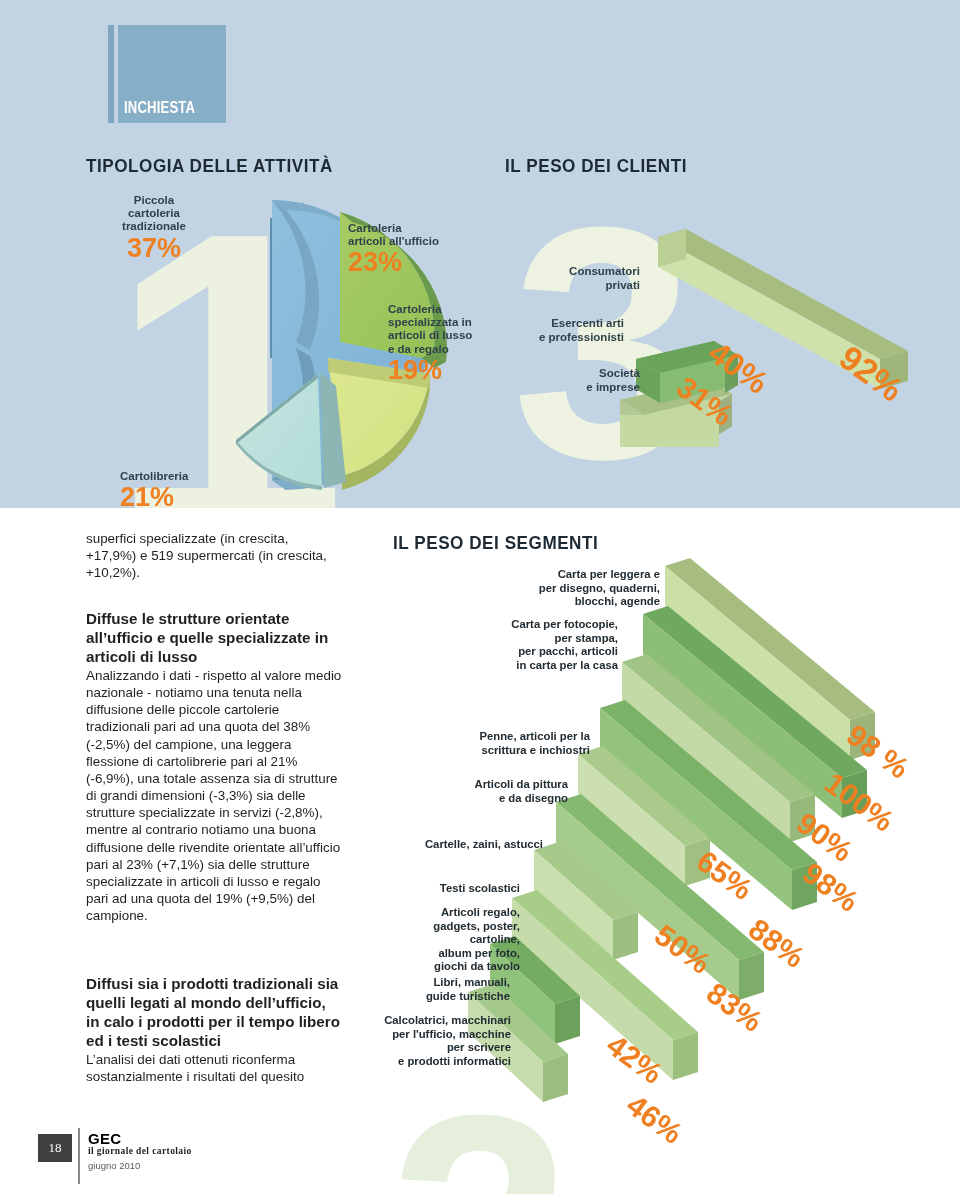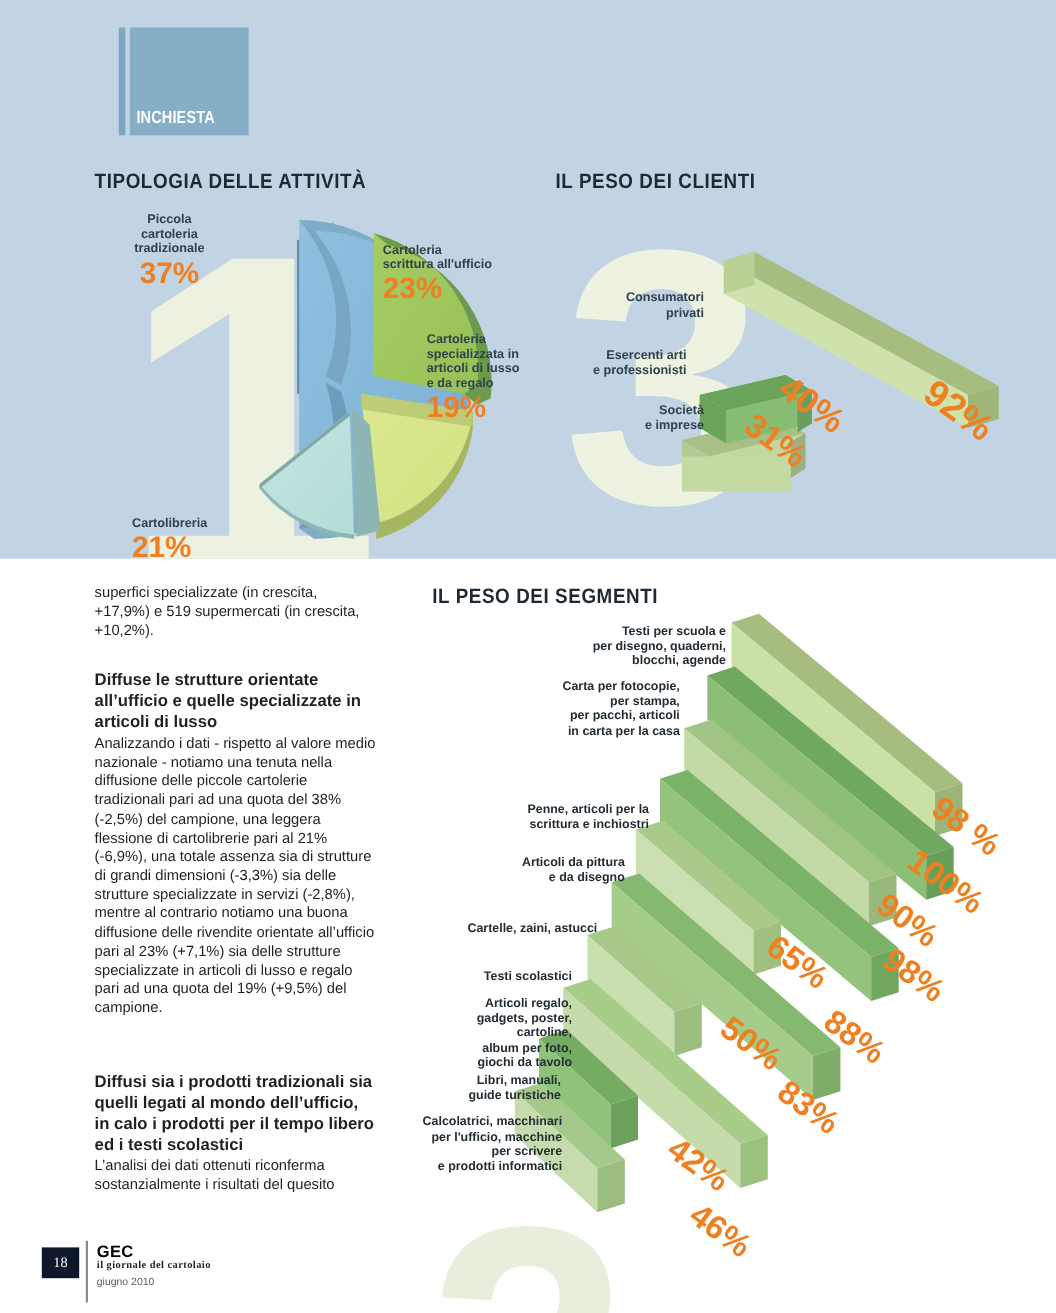--- a/index.html
+++ b/index.html
@@ -130,21 +130,21 @@
     font-size: 11.3px; font-weight: bold;
     line-height: 1.2;
     text-align: right;
     font-family: "Liberation Sans", sans-serif;
   }
 
   
   #footer { position: absolute; left: 38px; top: 1128px; width: 300px; height: 60px; }
   #footer-num {
     position: absolute; left: 0; top: 6px; width: 34px; height: 28px;
-    background: #0f172a; color: #ffffff;
+    background: #404040; color: #ffffff;
     font-size: 13px; text-align: center; line-height: 28px;
     font-family: "Liberation Serif", serif;
   }
   #footer-rule {
     position: absolute; left: 40px; top: 0; width: 2px; height: 56px;
     background: #8a8a8a;
   }
   #footer-gec {
     position: absolute; left: 50px; top: 2px;
     font-family: Liberation Sans, sans-serif; font-weight: bold;
@@ -247,21 +247,21 @@
     <div class="pie-pct">37%</div>
   </div>
 
   <div class="pie-label" id="lbl-cartolib">
     <div>Cartolibreria</div>
     <div class="pie-pct">21%</div>
   </div>
 
   <div class="pie-label" id="lbl-ufficio">
     <div>Cartoleria</div>
-    <div>scrittura all'ufficio</div>
+    <div>articoli all'ufficio</div>
     <div class="pie-pct">23%</div>
   </div>
 
   <div class="pie-label" id="lbl-lusso">
     <div>Cartoleria</div>
     <div>specializzata in</div>
     <div>articoli di lusso</div>
     <div>e da regalo</div>
     <div class="pie-pct">19%</div>
   </div>
@@ -394,21 +394,21 @@
     </g>
 
     <g>
       <polygon points="88,436 113,428 188,498 163,506" fill="#a4c98a"></polygon>
       <polygon points="88,436 88,476 163,546 163,506" fill="#c6dcac"></polygon>
       <polygon points="163,506 188,498 188,538 163,546" fill="#9bbd80"></polygon>
     </g>
   </svg>
 
   <div class="seg-label" style="left:470px; top:60px; width:190px;">
-    <div>Testi per scuola e</div>
+    <div>Carta per leggera e</div>
     <div>per disegno, quaderni,</div>
     <div>blocchi, agende</div>
   </div>
   <div class="seg-label" style="left:428px; top:110px; width:190px;">
     <div>Carta per fotocopie,</div>
     <div>per stampa,</div>
     <div>per pacchi, articoli</div>
     <div>in carta per la casa</div>
   </div>
   <div class="seg-label" style="left:400px; top:222px; width:190px;">

